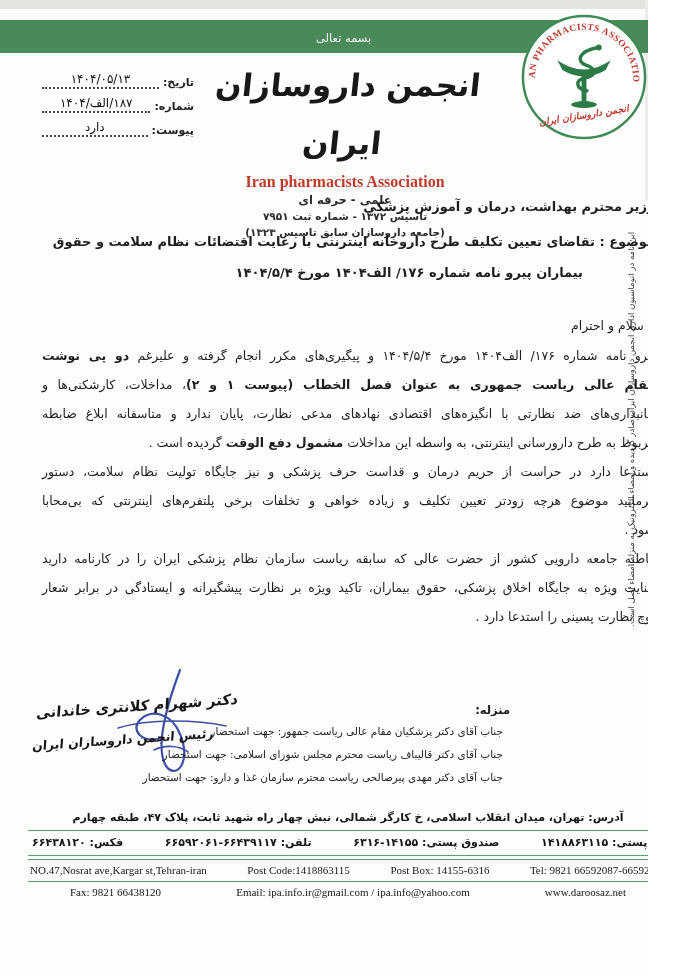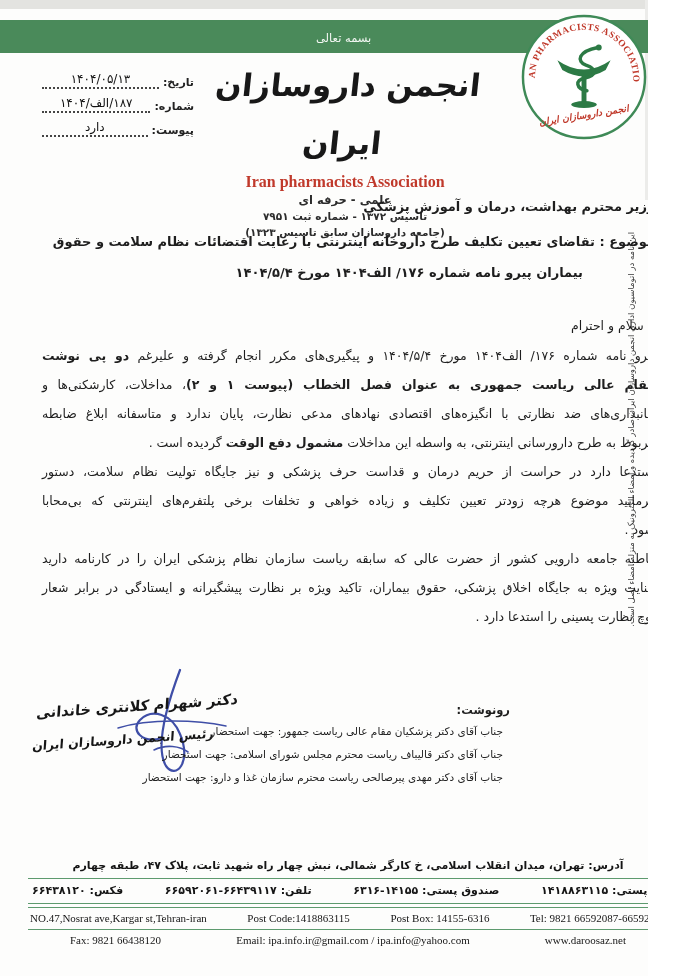--- a/index.html
+++ b/index.html
@@ -56,21 +56,21 @@
   .sig-title{position:absolute;left:4px;top:66px;font-size:12.5px;font-weight:bold;color:#161616;
              transform:rotate(-4deg) skewX(-8deg);white-space:nowrap;direction:rtl;}
   .sig-scribble{position:absolute;left:86px;top:0;}
 
   
   .cc{position:absolute;right:138px;top:700px;direction:rtl;text-align:right;}
   .cc-title{font-weight:bold;font-size:11.5px;line-height:20px;}
   .cc-item{font-size:10.5px;line-height:23px;white-space:nowrap;padding-right:7px;color:#222;}
 
   
-  .footer{position:absolute;left:28px;top:856px;width:640px;}
+  .footer{position:absolute;left:28px;top:808px;width:640px;}
   .f-fa-address{font-weight:bold;font-size:11px;text-align:center;direction:rtl;line-height:20px;color:#151515;}
   .f-rule{border-top:1.5px solid #5d9a6e;margin:2px 0;}
   .f-rule.double{height:3px;border-top:1.5px solid #5d9a6e;border-bottom:1.5px solid #5d9a6e;}
   .f-fa-contacts{display:flex;direction:rtl;justify-content:space-between;font-weight:bold;
                  font-size:11px;line-height:20px;padding:0 4px;color:#151515;}
   .f-en{display:flex;direction:ltr;justify-content:space-between;font-family:"Liberation Serif",serif;
         font-size:11px;line-height:17px;padding:0 2px;color:#151515;}
   .f-en.bottom{padding:0 42px;}
 </style>
 </head>
@@ -159,21 +159,21 @@
         <path d="M66 4 C54 36 40 80 52 100 C62 114 78 96 66 68 C58 48 38 42 26 54 C16 64 28 78 48 72"></path>
         <path d="M4 62 C 36 52 84 54 112 60" stroke-width="1.4"></path>
         <path d="M40 84 C52 78 66 80 74 86" stroke-width="1.6"></path>
       </g>
     </svg>
     <div class="sig-name">دکتر شهرام کلانتری خاندانی</div>
     <div class="sig-title">رئیس انجمن داروسازان ایران</div>
   </div>
 
   <div class="cc">
-    <div class="cc-title">رونوشت:</div>
+    <div class="cc-title">منزله:</div>
     <div class="cc-item">جناب آقای دکتر پزشکیان مقام عالی ریاست جمهور: جهت استحضار</div>
     <div class="cc-item">جناب آقای دکتر قالیباف ریاست محترم مجلس شورای اسلامی: جهت استحضار</div>
     <div class="cc-item">جناب آقای دکتر مهدی پیرصالحی ریاست محترم سازمان غذا و دارو: جهت استحضار</div>
   </div>
 
   <div class="footer">
     <div class="f-fa-address">آدرس: تهران، میدان انقلاب اسلامی، خ کارگر شمالی، نبش چهار راه شهید ثابت، پلاک ۴۷، طبقه چهارم</div>
     <div class="f-rule"></div>
     <div class="f-fa-contacts">
       <span>کد پستی: ۱۴۱۸۸۶۳۱۱۵</span>

